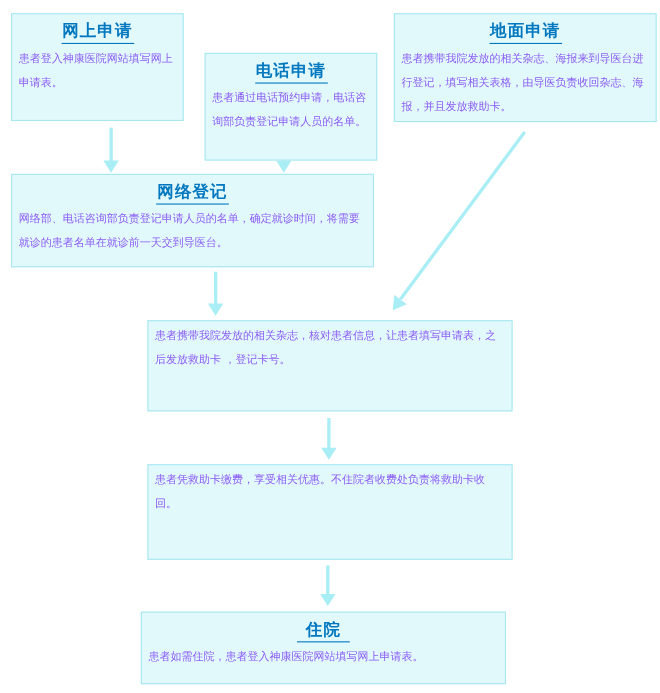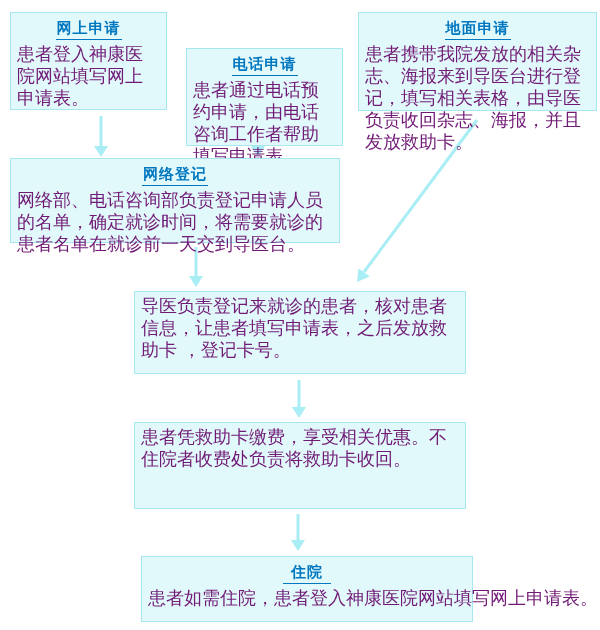--- a/index.html
+++ b/index.html
@@ -39,35 +39,35 @@
     font-weight: bold;
     letter-spacing: 1px;
     padding: 0 1px 1px 1px;
     border-bottom: 1px solid #0077bf;
     cursor: pointer;
   }
   .node.wide-underline .title-row .title-text {
     padding: 0 8px 1px 8px;
   }
   .node .body-text {
-    color: #701a75;
-    font-size: 18px;
+    color: #8b5cf6;
+    font-size: 10px;
     line-height: 22px;
     padding: 3px 6px 0 6px;
     text-align: left;
   }
   .n7 .body-text { white-space: nowrap; }
 
   .n1 { left: 10px;  top: 12px;  width: 157px; height: 98px; }
   .n2 { left: 186px; top: 12px;  width: 157px; height: 98px; margin-top: 36px; }
   .n3 { left: 358px; top: 12px;  width: 239px; height: 99px; }
   .n4 { left: 10px;  top: 158px; width: 330px; height: 85px; }
   .n5 { left: 134px; top: 291px; width: 332px; height: 83px; }
   .n6 { left: 134px; top: 422px; width: 332px; height: 87px; }
-  .n7 { left: 141px; top: 556px; width: 332px; height: 66px; }
+  .n7 { left: 128px; top: 556px; width: 332px; height: 66px; }
 
   .arrow-line { stroke: #a9edf5; stroke-width: 3; }
   .arrow-head { fill: #a9edf5; }
 </style>
 </head>
 <body>
 
 <div class="canvas">
 
   <svg class="arrows" viewBox="0 0 600 630" xmlns="http://www.w3.org/2000/svg">
@@ -101,39 +101,39 @@
     <div class="title-row">
       <span class="title-text">网上申请</span>
     </div>
     <div class="body-text">患者登入神康医院网站填写网上申请表。</div>
   </div>
 
   <div class="node n2">
     <div class="title-row">
       <span class="title-text">电话申请</span>
     </div>
-    <div class="body-text">患者通过电话预约申请，由电话咨询工作者帮助填写申请表。</div>
+    <div class="body-text">患者通过电话预约申请，电话咨询部负责登记申请人员的名单。</div>
   </div>
 
   <div class="node n4">
     <div class="title-row">
       <span class="title-text">网络登记</span>
     </div>
     <div class="body-text">网络部、电话咨询部负责登记申请人员的名单，确定就诊时间，将需要就诊的患者名单在就诊前一天交到导医台。</div>
   </div>
 
   <div class="node n3">
     <div class="title-row">
       <span class="title-text">地面申请</span>
     </div>
     <div class="body-text">患者携带我院发放的相关杂志、海报来到导医台进行登记，填写相关表格，由导医负责收回杂志、海报，并且发放救助卡。</div>
   </div>
 
   <div class="node n5">
-    <div class="body-text">导医负责登记来就诊的患者，核对患者信息，让患者填写申请表，之后发放救助卡 ，登记卡号。</div>
+    <div class="body-text">患者携带我院发放的相关杂志，核对患者信息，让患者填写申请表，之后发放救助卡 ，登记卡号。</div>
   </div>
 
   <div class="node n6 wide-underline">
     <div class="body-text">患者凭救助卡缴费，享受相关优惠。不住院者收费处负责将救助卡收回。</div>
   </div>
 
   <div class="node n7 wide-underline">
     <div class="title-row">
       <span class="title-text">住院</span>
     </div>

